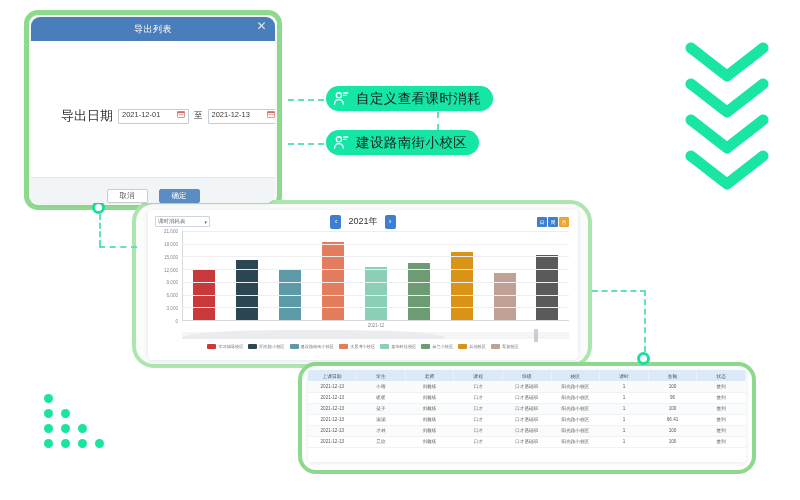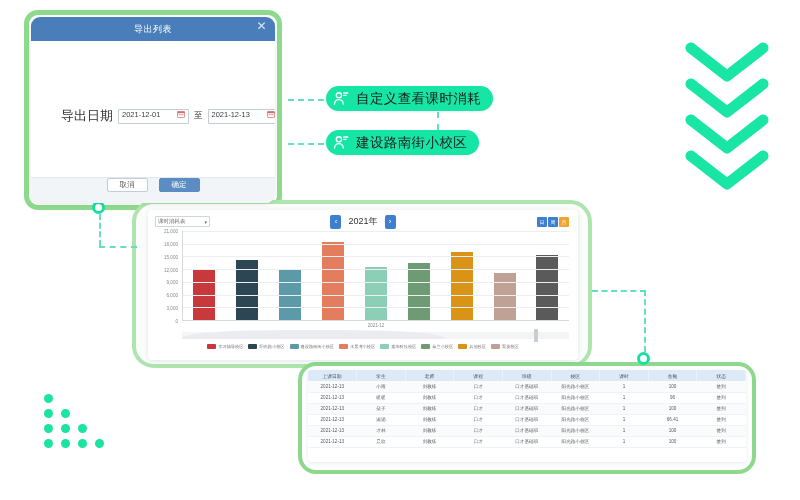--- a/index.html
+++ b/index.html
@@ -63,21 +63,21 @@
   .form-label { font-size:13px; color:#333; white-space:nowrap; }
   .date-field {
     width:71px; height:15px; border:1px solid #c2cdd8; background:#fff;
     display:flex; align-items:flex-start; padding:0 3px; gap:2px; border-radius:1px;
   }
   .date-val { font-size:7.5px; color:#3a3a3a; flex:1; white-space:nowrap; }
   .cal-ico { width:8px; height:8px; flex:0 0 8px; }
   .zhi { font-size:8.5px; color:#333; }
   .dlg-foot {
     height:26px; background:#f2f5f8; border-top:1px solid #e2e8ee;
-    display:flex; align-items:flex-start; justify-content:center; gap:11px;
+    display:flex; align-items:flex-end; justify-content:center; gap:11px;
   }
   .btn { font-size:7.5px; border-radius:2px; padding:0 12px; height:14px;
          display:flex; align-items:center; justify-content:center; cursor:pointer; }
   .btn-cancel { background:#fff; border:1px solid #c5ccd4; color:#555; }
   .btn-ok { background:#5b8cc4; border:1px solid #5b8cc4; color:#fff; }
 
   
   .pill {
     position:absolute; height:25px; border-radius:13px;
     background:#16e6a5;

